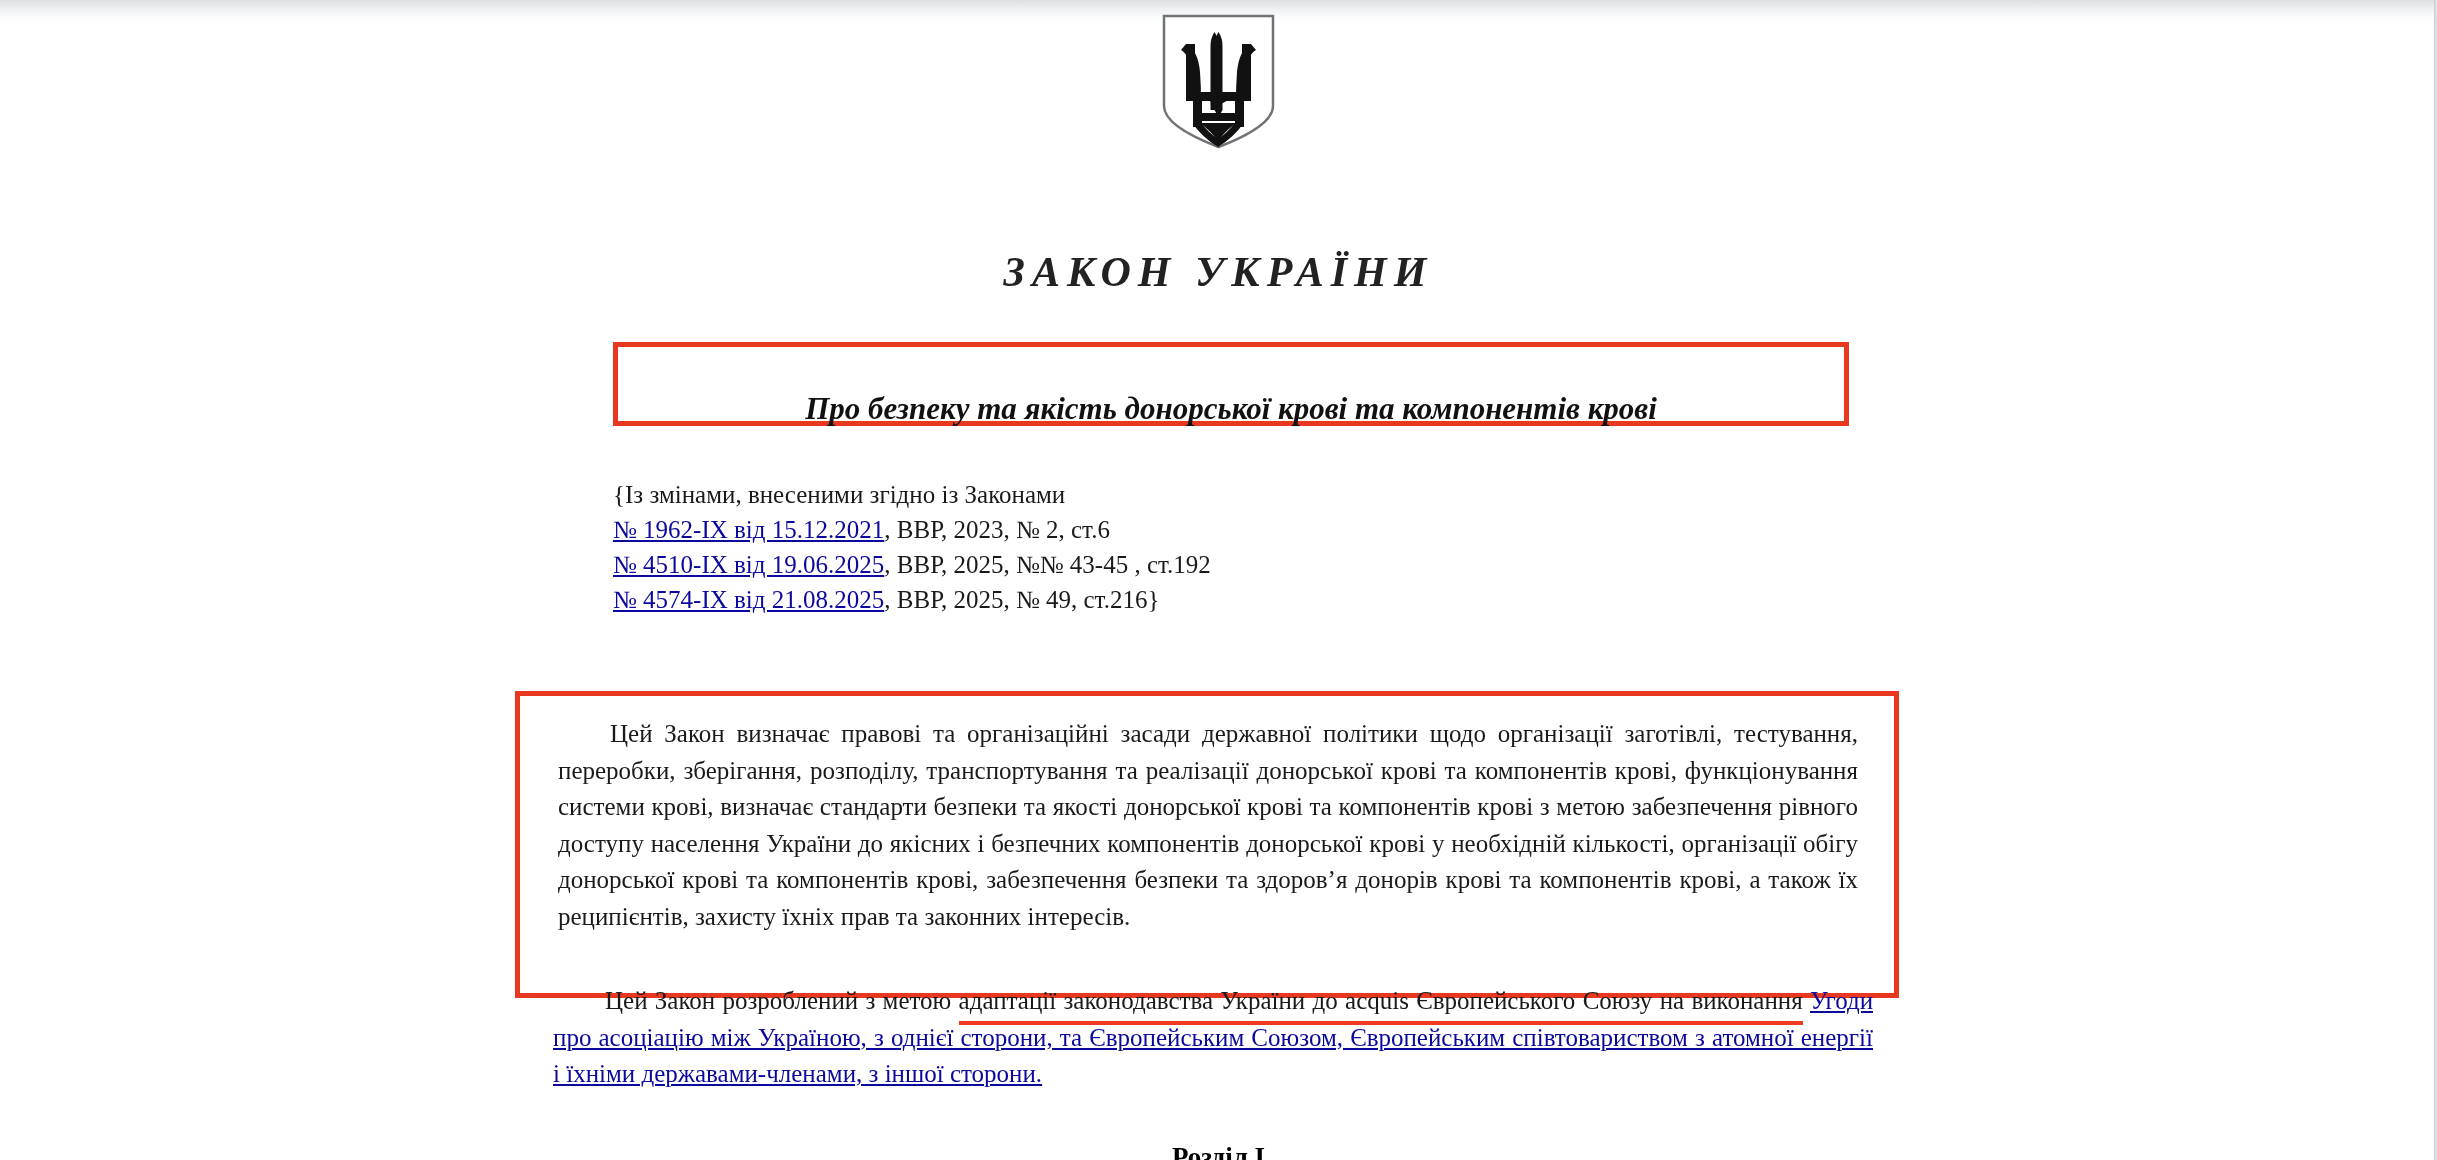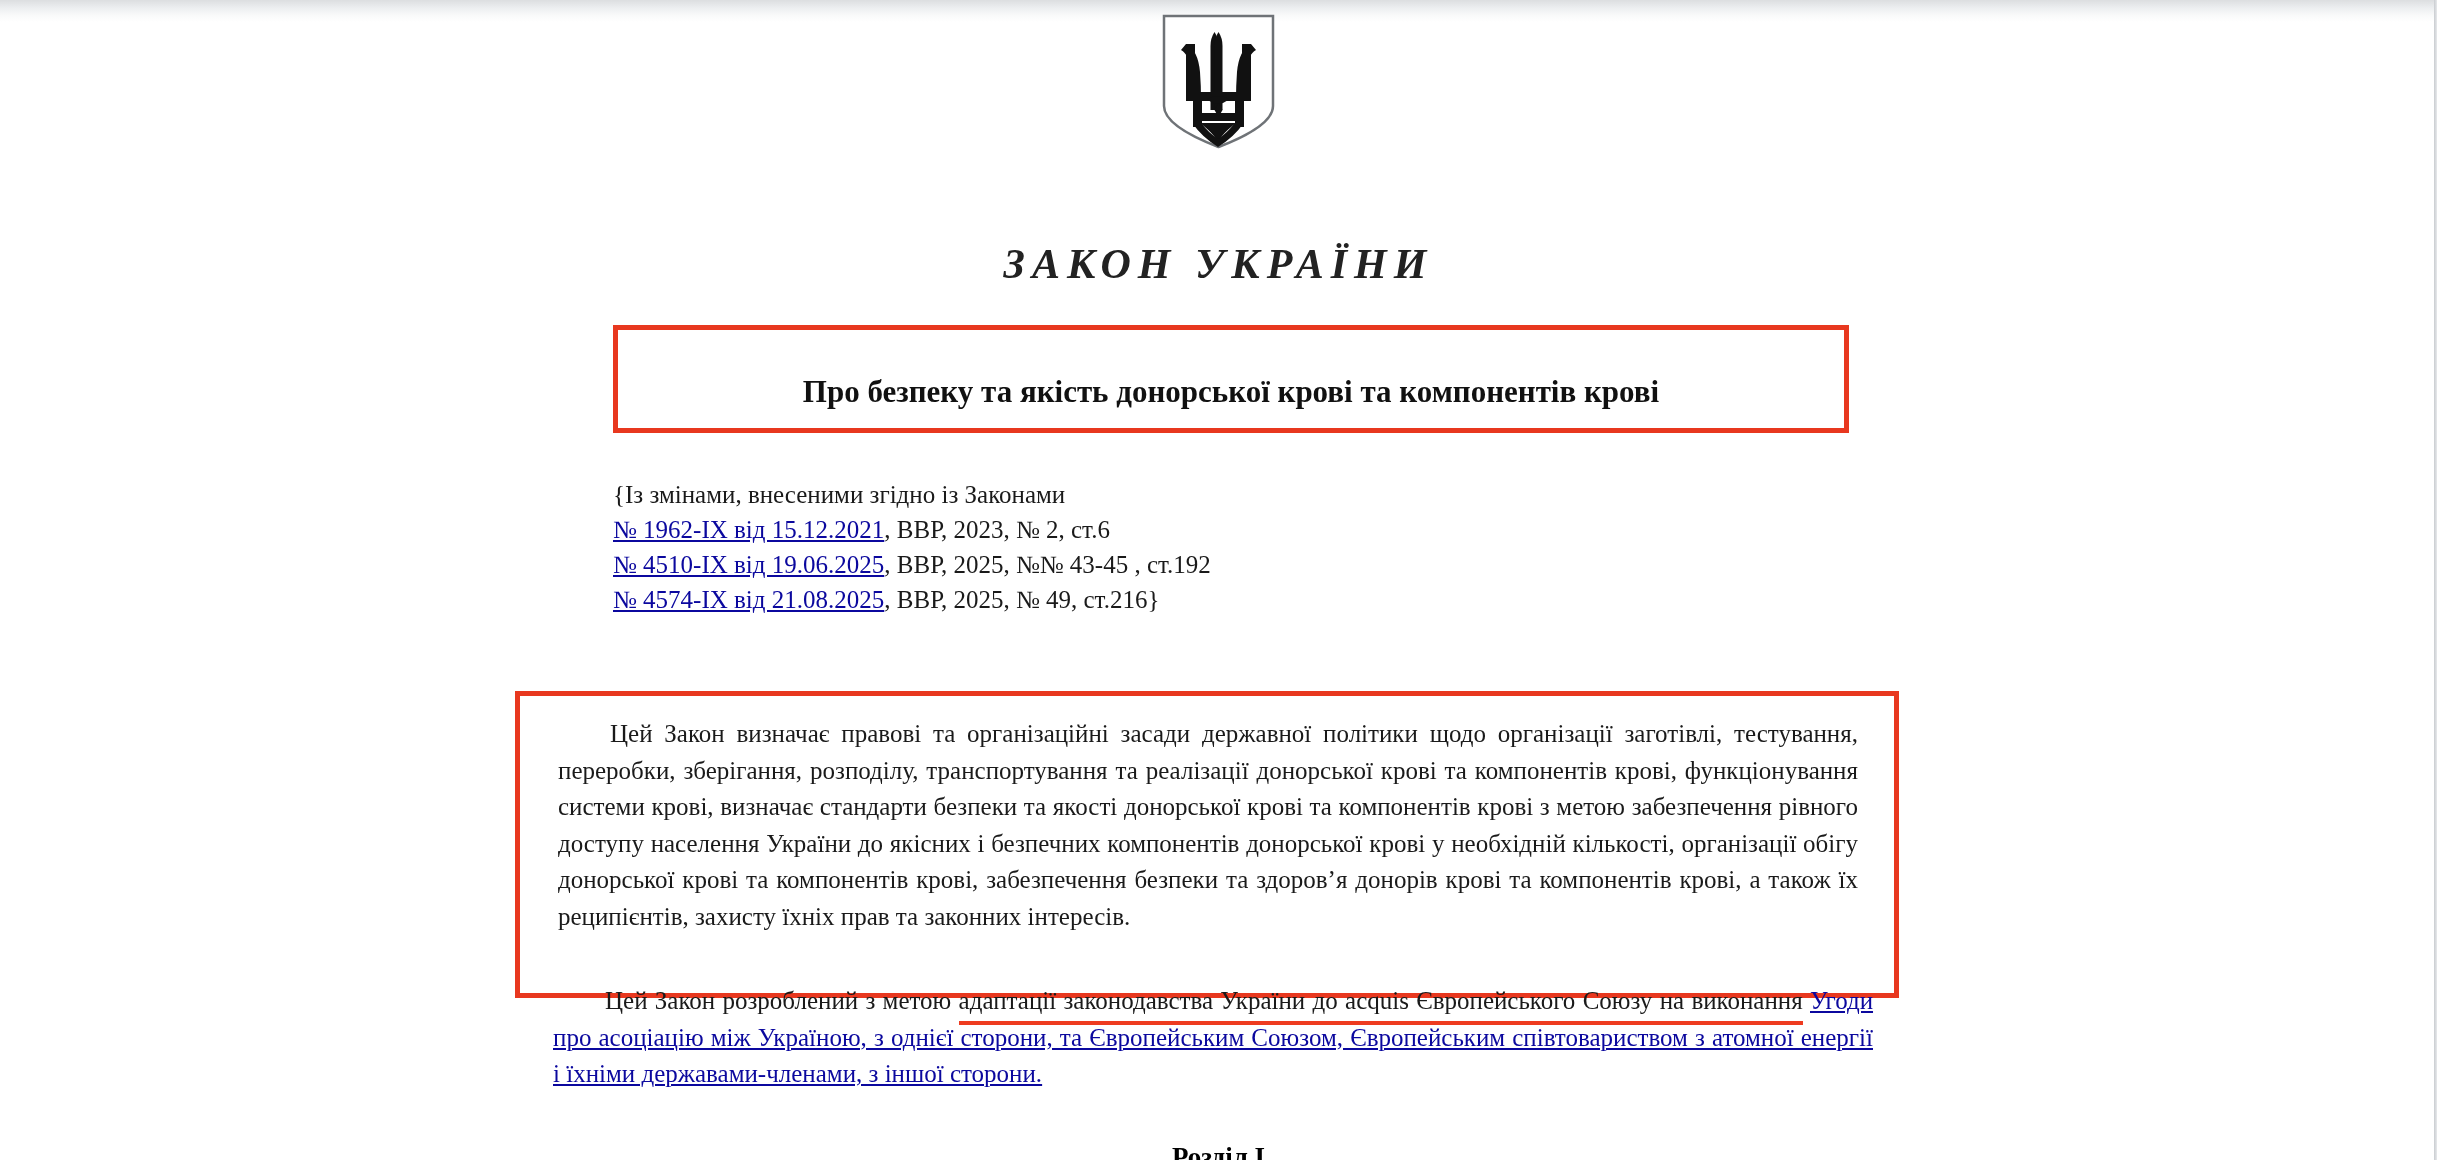--- a/index.html
+++ b/index.html
@@ -47,42 +47,43 @@
     top: 14px;
     left: 0; right: 0;
     display: flex;
     justify-content: center;
   }
   .emblem svg { display: block; }
 
   
   .law-heading {
     position: absolute;
-    top: 240px;
+    top: 248px;
     left: 0; right: 0;
     text-align: center;
     font-size: 42px;
     font-weight: bold;
     font-style: italic;
     letter-spacing: 7px;
     color: #222222;
   }
 
   
   .redbox {
     position: absolute;
     border: 5px solid #e8381f;
     box-sizing: border-box;
     background: transparent;
   }
   .title-box {
     left: 613px;
-    top: 325px;
+    top: 342px;
     width: 1236px;
-    height: 108px;
+    height: 84px;
+    font-style: italic;
   }
   .title-box .doc-title {
     position: absolute;
     left: 0; right: 0;
     top: 44px;
     text-align: center;
     font-size: 31px;
     font-weight: bold;
     color: #111111;
     white-space: nowrap;

